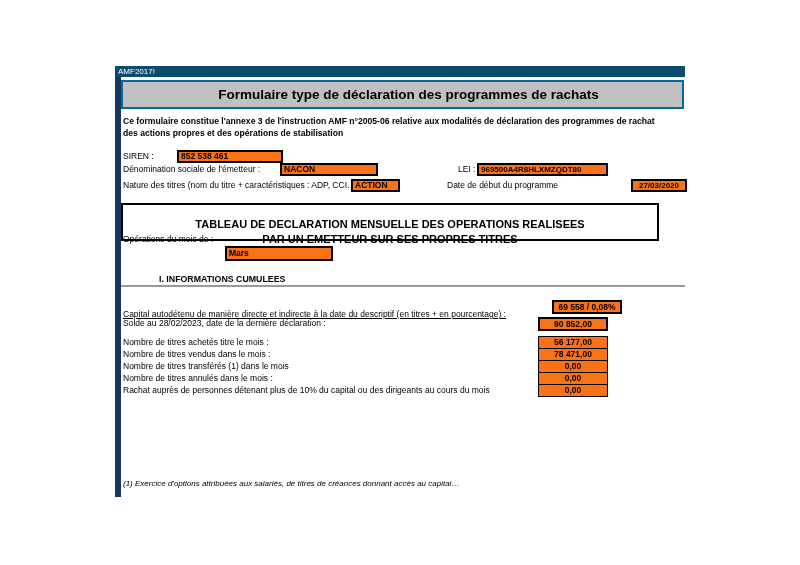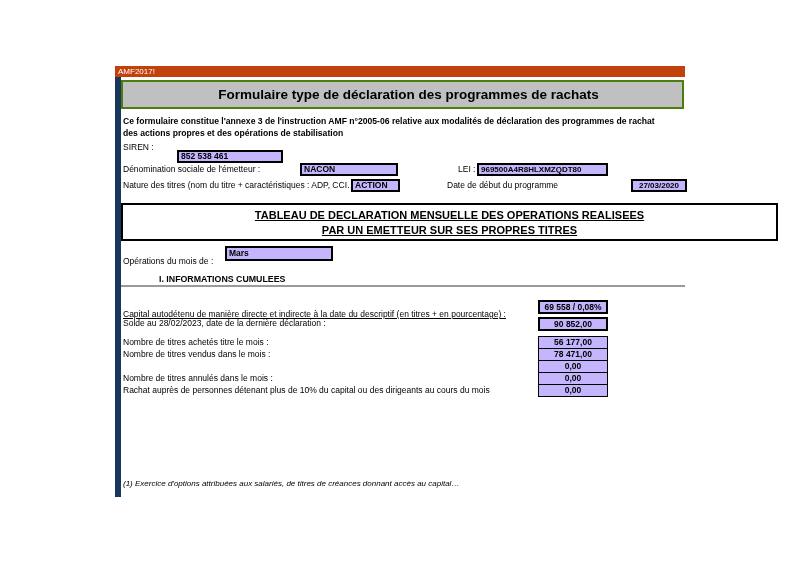--- a/index.html
+++ b/index.html
@@ -1,63 +1,63 @@
 <!DOCTYPE html>
 <html><head>
 <meta charset="utf-8">
 <style>
   html,body{margin:0;padding:0;background:#ffffff;}
   body{width:800px;height:565px;font-family:"Liberation Sans",sans-serif;color:#000;}
   .page{position:relative;width:800px;height:565px;background:#fff;overflow:hidden;}
 
   
-  .topbar{position:absolute;left:115px;top:66px;width:570px;height:11px;background:#c2410c;}
+  .topbar{position:absolute;left:115px;top:66px;width:570px;height:11px;background:#0c4a6e;}
   .sheet-name{position:absolute;left:3px;top:0;font-size:8px;line-height:11px;color:#fff;white-space:nowrap;}
   .left-stripe{position:absolute;left:115px;top:77px;width:6px;height:420px;background:#17375D;}
 
   
   .title-box{position:absolute;left:121px;top:80px;width:563px;height:29px;background:#C0C0C0;
-             border:2px solid #4d7c0f;box-sizing:border-box;text-align:center;padding-left:12px;}
+             border:2px solid #0369a1;box-sizing:border-box;text-align:center;padding-left:12px;}
   .title-box span{font-size:13.5px;font-weight:bold;line-height:25px;}
 
   .intro{position:absolute;left:123px;top:116px;width:565px;font-size:8.6px;font-weight:bold;}
   .intro div{line-height:11.5px;}
 
   .lbl{position:absolute;font-size:8.5px;line-height:13px;white-space:nowrap;}
-  .field{position:absolute;background:#c4b5fd;border:2px solid #000;box-sizing:border-box;
+  .field{position:absolute;background:#f97316;border:2px solid #000;box-sizing:border-box;
          font-size:8.5px;font-weight:bold;line-height:9px;white-space:nowrap;overflow:hidden;
          display:flex;align-items:center;}
   .field.left{justify-content:flex-start;padding-left:2px;}
   .field.center{justify-content:center;}
 
   
-  .siren-label{left:123px;top:141px;}
+  .siren-label{left:123px;top:150px;}
   .siren-box{left:177px;top:150px;width:106px;height:13px;}
   .denom-label{left:123px;top:163px;}
-  .denom-box{left:280px;top:163px;width:98px;height:13px;margin-left:20px;}
+  .denom-box{left:280px;top:163px;width:98px;height:13px;}
   .lei-label{left:458px;top:163px;}
   .lei-box{left:477px;top:163px;width:131px;height:13px;font-size:8px;}
   .nature-label{left:123px;top:179px;}
   .nature-box{left:351px;top:179px;width:49px;height:13px;}
   .date-label{left:447px;top:179px;}
   .date-box{left:631px;top:179px;width:56px;height:13px;font-size:8px;}
 
   
-  .table-title-box{position:absolute;left:121px;top:203px;width:657px;height:38px;border:2px solid #000;
-                   box-sizing:border-box;text-align:center;padding-top:3px;text-decoration:underline;}
+  .table-title-box{position:absolute;left:121px;top:203px;width:538px;height:38px;border:2px solid #000;
+                   box-sizing:border-box;text-align:center;padding-top:12px;}
   .table-title-box div{font-size:11px;font-weight:bold;line-height:15px;}
 
-  .month-label{left:123px;top:254px;line-height:15px;}
+  .month-label{left:123px;top:232px;line-height:15px;}
   .month-box{left:225px;top:246px;width:108px;height:15px;}
 
   
   .section-heading{position:absolute;left:123px;top:273px;font-size:8.8px;font-weight:bold;line-height:12px;white-space:nowrap;margin-left:36px;}
   .section-rule{position:absolute;left:121px;top:285px;width:564px;height:2px;background:#9a9a9a;}
 
-  .r1l{left:123px;top:308px;text-decoration:underline;} .r1b{left:538px;top:300px;width:70px;height:14px;}
+  .r1l{left:123px;top:308px;text-decoration:underline;} .r1b{left:552px;top:300px;width:70px;height:14px;}
   .r2l{left:123px;top:317px;} .r2b{left:538px;top:317px;width:70px;height:14px;}
   .r3l{left:123px;top:336px;} .r3b{left:538px;top:336px;width:70px;height:13px;border-width:1px;}
   .r4l{left:123px;top:348px;} .r4b{left:538px;top:348px;width:70px;height:13px;border-width:1px;}
   .r5l{left:123px;top:360px;} .r5b{left:538px;top:360px;width:70px;height:13px;border-width:1px;}
   .r6l{left:123px;top:372px;text-align:center;} .r6b{left:538px;top:372px;width:70px;height:13px;border-width:1px;}
   .r7l{left:123px;top:384px;} .r7b{left:538px;top:384px;width:70px;height:13px;border-width:1px;}
 
   .footnote{position:absolute;left:123px;top:478px;font-size:8px;font-style:italic;line-height:11px;white-space:nowrap;}
 </style>
 </head>
@@ -110,20 +110,21 @@
 
   <div class="lbl r2l">Solde au 28/02/2023, date de la dernière déclaration :</div>
   <div class="field center r2b">90 852,00</div>
 
   <div class="lbl r3l">Nombre de titres achetés titre le mois :</div>
   <div class="field center r3b">56 177,00</div>
 
   <div class="lbl r4l">Nombre de titres vendus dans le mois :</div>
   <div class="field center r4b">78 471,00</div>
 
+  <div class="lbl r5l">Nombre de titres transférés (1)  dans le mois</div>
   <div class="field center r5b">0,00</div>
 
   <div class="lbl r6l">Nombre de titres annulés dans le mois :</div>
   <div class="field center r6b">0,00</div>
 
   <div class="lbl r7l">Rachat auprès de personnes détenant plus de 10% du capital ou des dirigeants au cours du mois</div>
   <div class="field center r7b">0,00</div>
 
   <div class="footnote">(1) Exercice d'options attribuées aux salariés, de titres de créances donnant accès au capital…</div>
 

